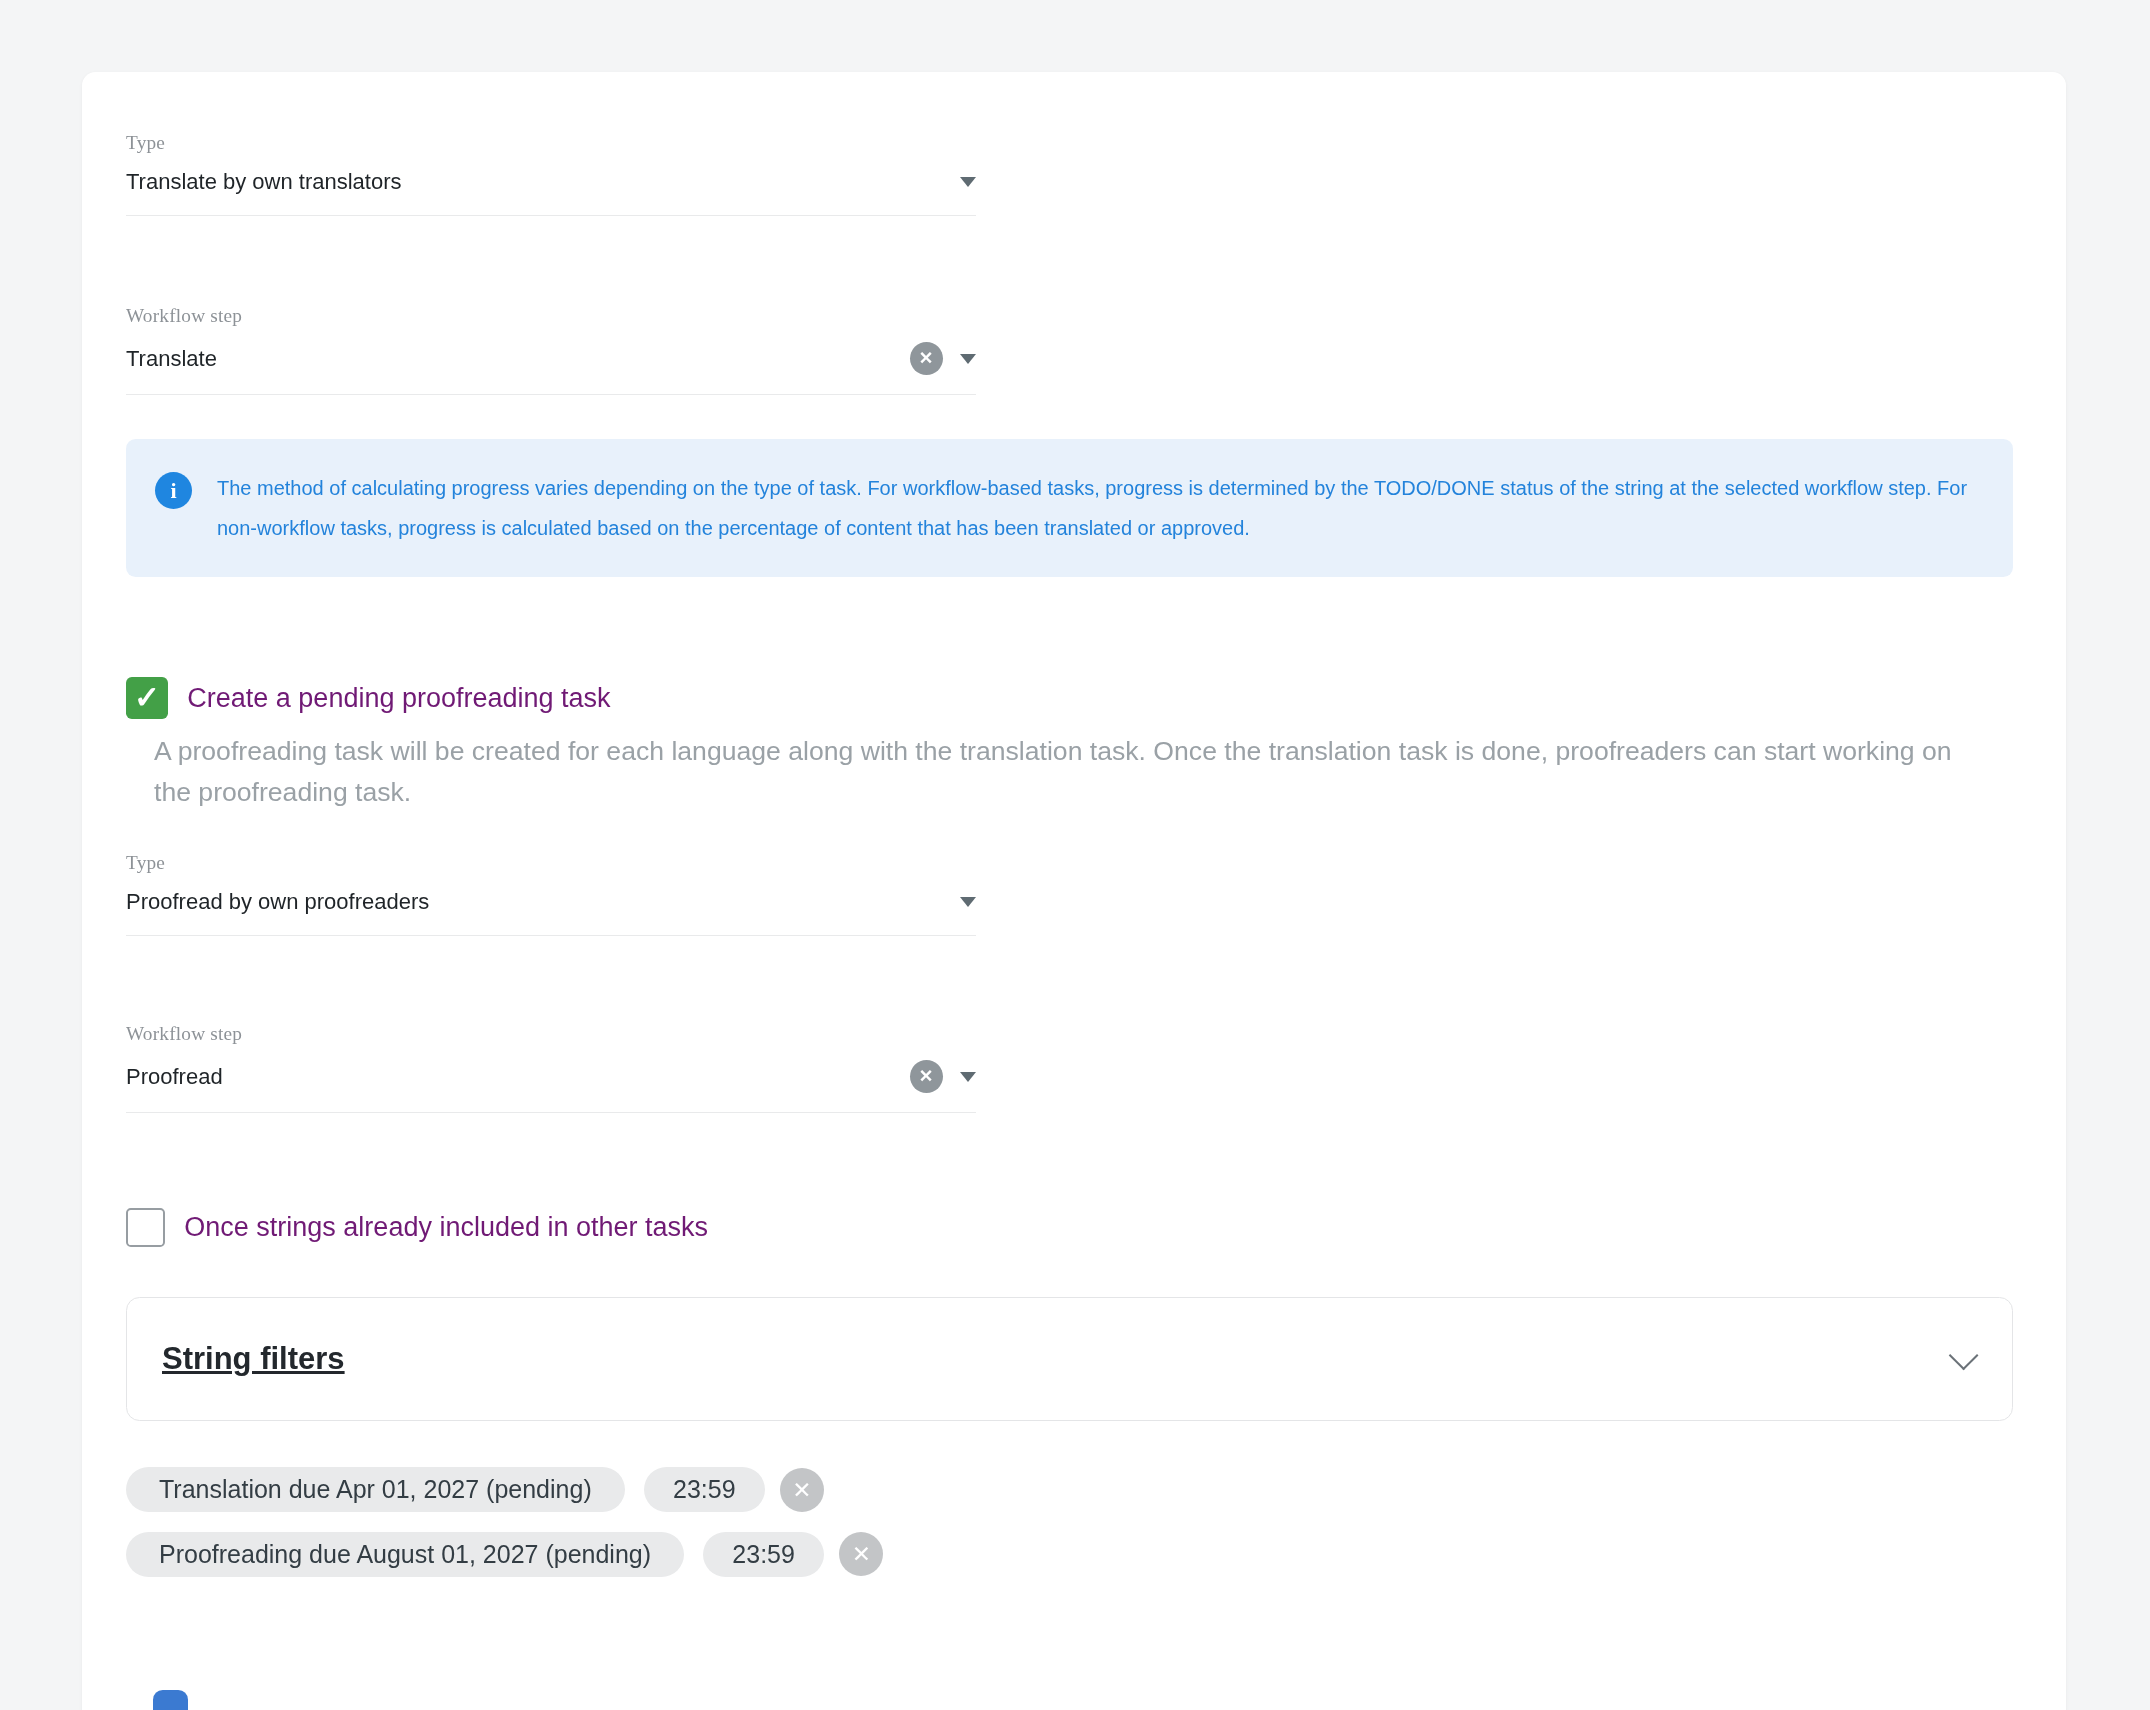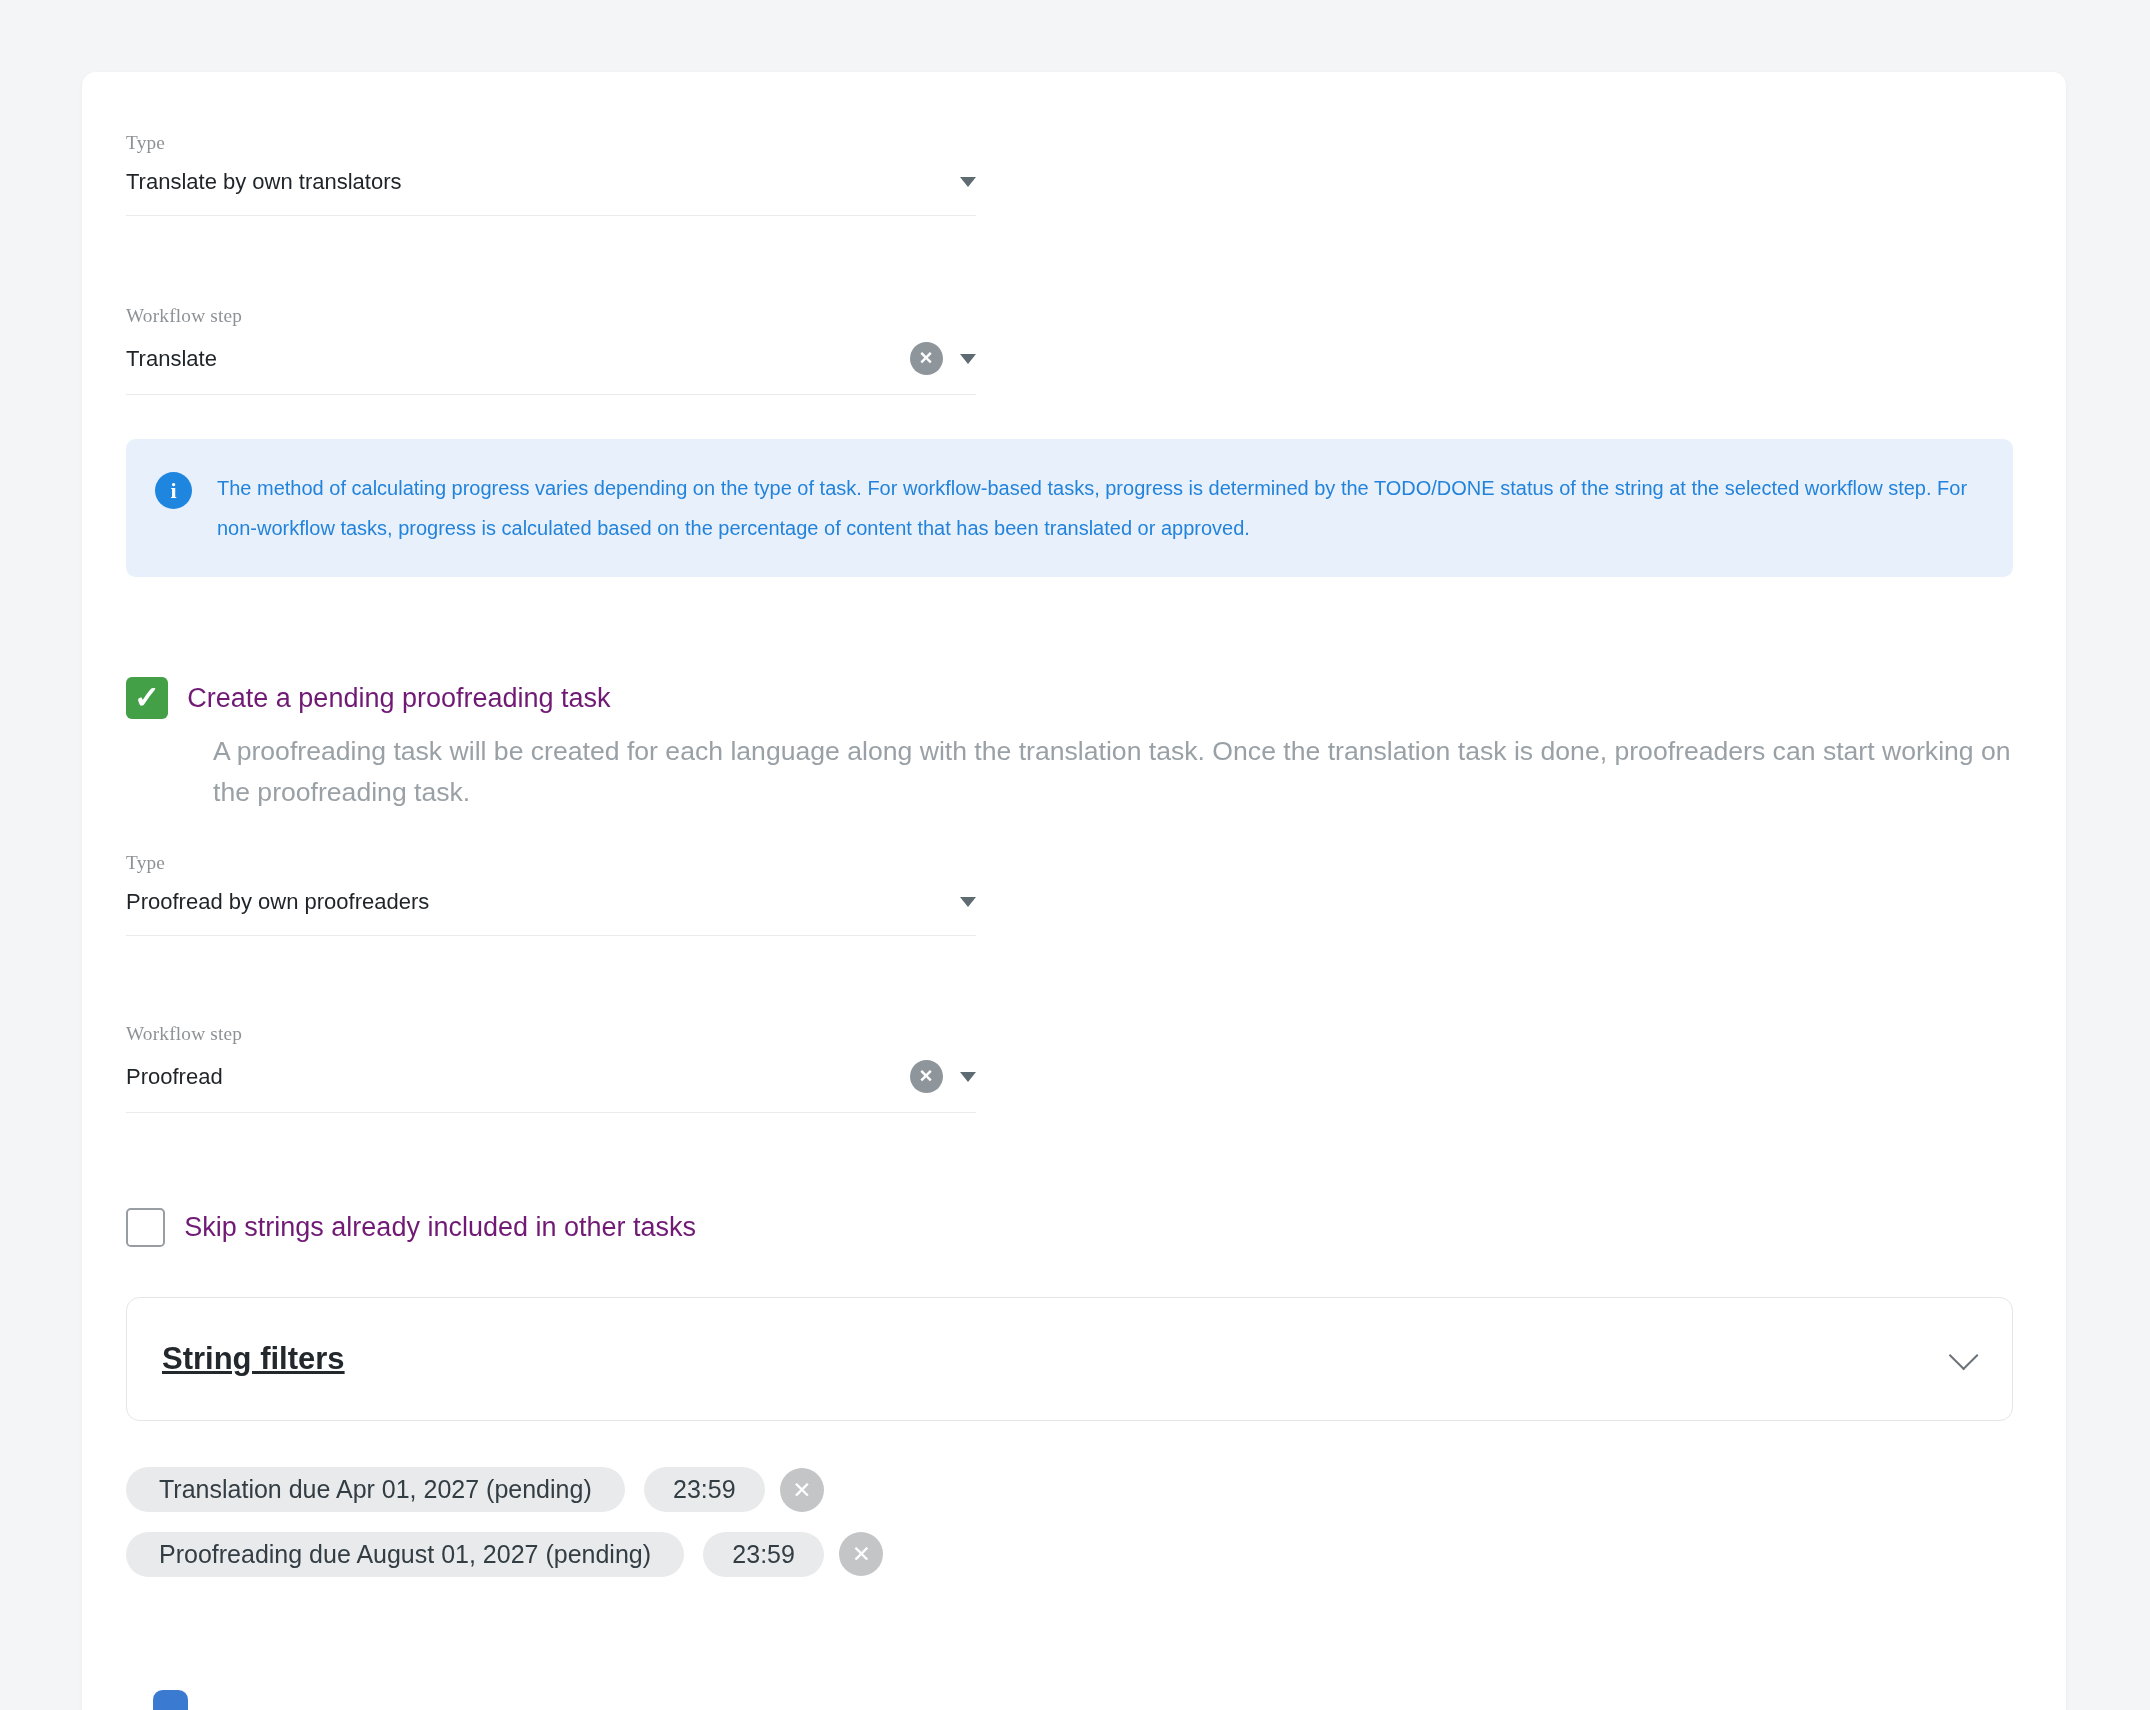--- a/index.html
+++ b/index.html
@@ -63,21 +63,21 @@
     width:42px; height:42px; background:#43a047; border-radius:5.8px;
     color:#fff; text-align:center; line-height:42px; font-size:31px;
     font-weight:bold; cursor:pointer;
   }
   .checkbox-empty {
     width:39px; height:39px; background:#fff; border:2.9px solid #979da2;
     border-radius:4.8px; cursor:pointer;
   }
   .check-label { margin-left:19.3px; font-size:27px; color:#701a75; }
   .check-desc {
-    margin-left:87px; margin-top:11.6px; width:1815px;
+    margin-left:28px; margin-top:11.6px; width:1815px;
     font-size:26.6px; line-height:41px; color:#9aa1a6;
   }
 
   .field-b { margin-top:39px; }
   .field-c { margin-top:87px; }
   .skip-row { margin-top:95px; }
 
   
   .filters-panel {
     margin-top:50px; width:1887px; height:124px; border:1.9px solid #e4e5e7;
@@ -166,21 +166,21 @@
       <span class="value-text">Proofread</span>
       <span class="controls">
         <span class="clear-circle">✕</span>
         <span class="caret"></span>
       </span>
     </div>
   </div>
 
   <div class="check-row skip-row">
     <span class="checkbox-empty"></span>
-    <span class="check-label">Skip strings already included in other tasks</span>
+    <span class="check-label">Once strings already included in other tasks</span>
   </div>
 
   <div class="filters-panel">
     <span class="filters-title">String filters</span>
     <span class="chevron-down"></span>
   </div>
 
   <div class="chips">
     <div class="chip-row">
       <span class="chip">Translation due Apr 01, 2027 (pending)</span>

